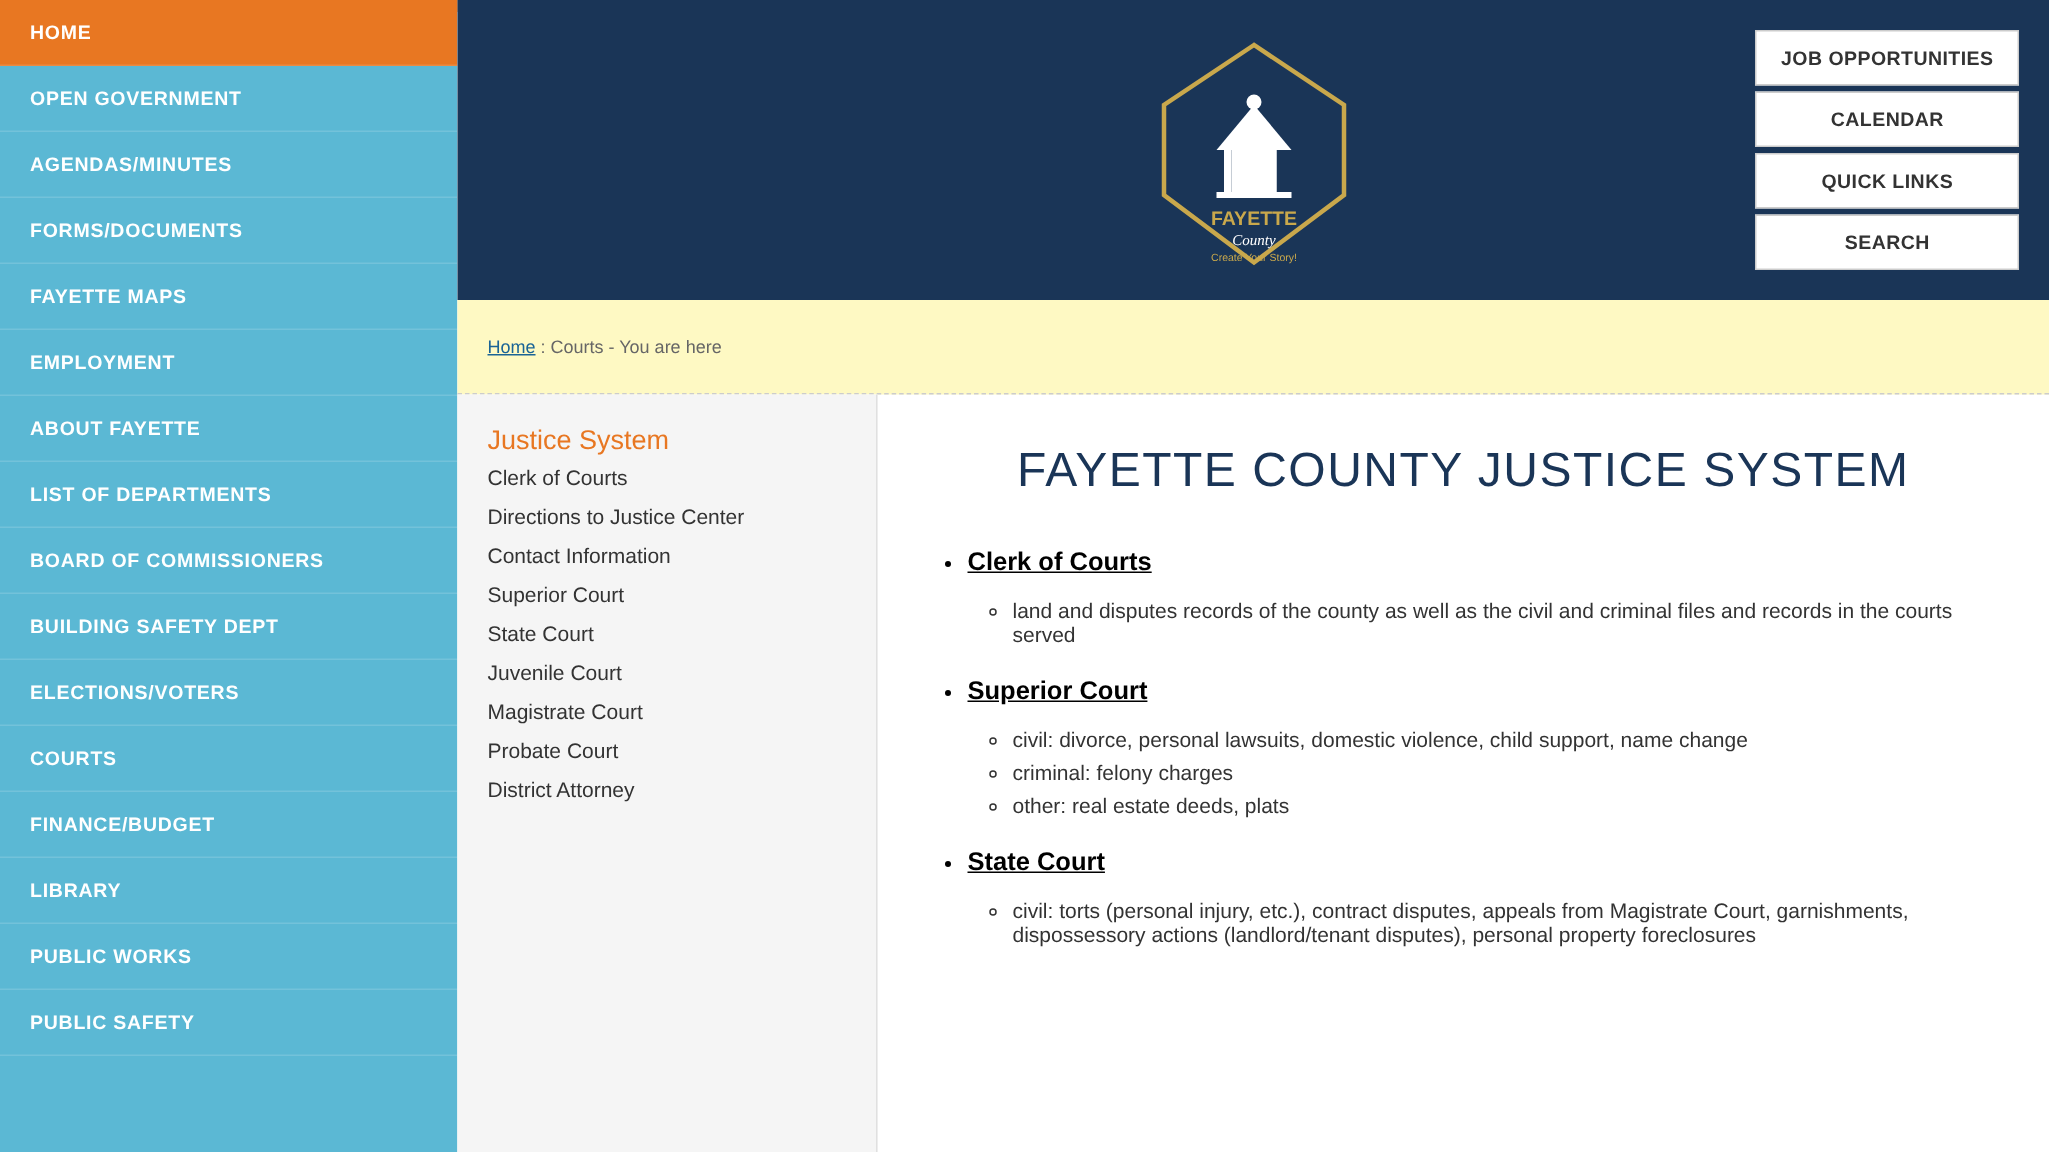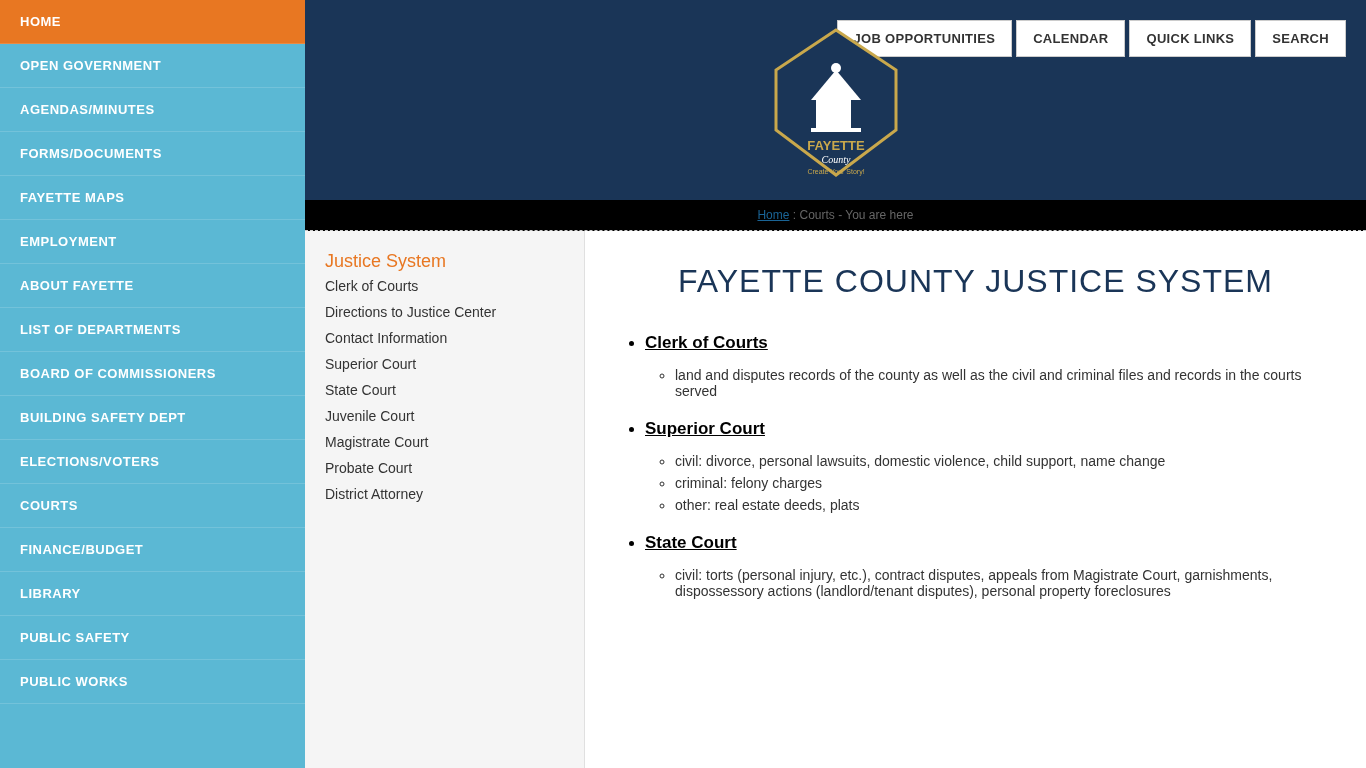--- a/index.html
+++ b/index.html
@@ -58,20 +58,21 @@
       height: 8px;
       background: #e87722;
     }
 
     .header-nav {
       position: absolute;
       top: 20px;
       right: 20px;
       display: flex;
       gap: 4px;
+      flex-direction: column;
     }
 
     .header-nav-btn {
       background: #fff;
       border: 1px solid #ccc;
       padding: 10px 16px;
       font-size: 13px;
       font-weight: bold;
       color: #333;
       cursor: pointer;
@@ -91,26 +92,26 @@
     .logo-shield {
       width: 160px;
       height: 160px;
       display: flex;
       align-items: center;
       justify-content: center;
     }
 
     
     .breadcrumb {
-      padding: 8px 20px;
-      text-align: center;
+      padding: 24px 20px;
+      text-align: left;
       font-size: 12px;
       color: #666;
       border-bottom: 1px dashed #ccc;
-      background: #000000;
+      background: #fef9c3;
     }
 
     .breadcrumb a {
       color: #1a6496;
       text-decoration: underline;
     }
 
     
     .content-wrapper {
       display: flex;
@@ -201,22 +202,22 @@
     <div class="sidebar-item">FAYETTE MAPS</div>
     <div class="sidebar-item">EMPLOYMENT</div>
     <div class="sidebar-item">ABOUT FAYETTE</div>
     <div class="sidebar-item">LIST OF DEPARTMENTS</div>
     <div class="sidebar-item">BOARD OF COMMISSIONERS</div>
     <div class="sidebar-item">BUILDING SAFETY DEPT</div>
     <div class="sidebar-item">ELECTIONS/VOTERS</div>
     <div class="sidebar-item">COURTS</div>
     <div class="sidebar-item">FINANCE/BUDGET</div>
     <div class="sidebar-item">LIBRARY</div>
+    <div class="sidebar-item">PUBLIC WORKS</div>
     <div class="sidebar-item">PUBLIC SAFETY</div>
-    <div class="sidebar-item">PUBLIC WORKS</div>
   </div>
 
 <div class="main">
   <div class="orange-top"></div>
 
   <div class="header">
     <div class="header-nav">
 
     <button class="header-nav-btn">JOB OPPORTUNITIES</button>
         <button class="header-nav-btn">CALENDAR</button>

